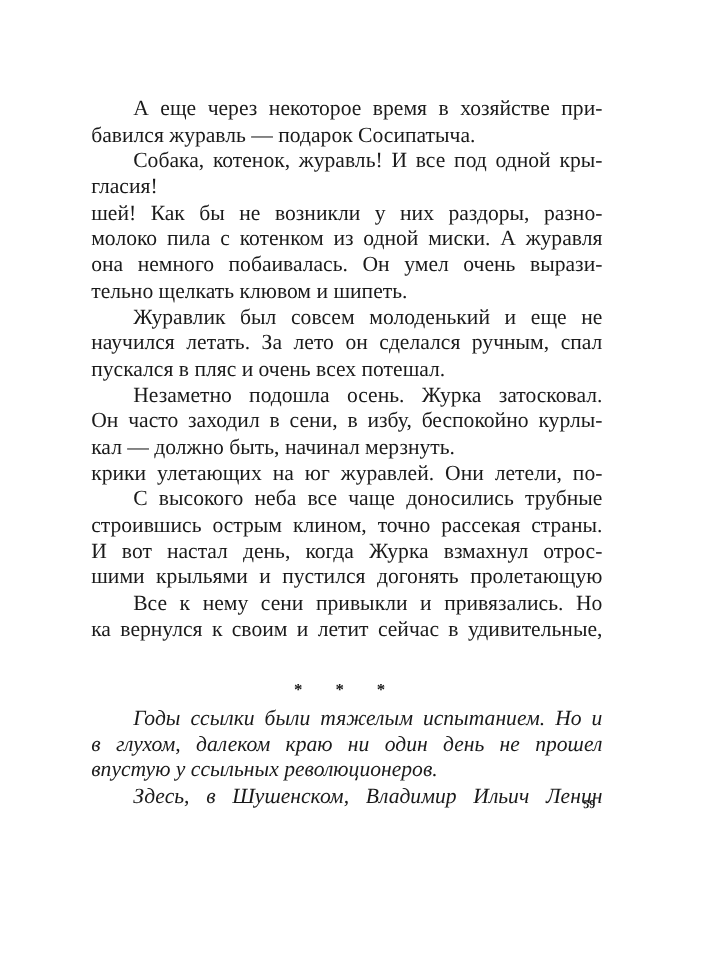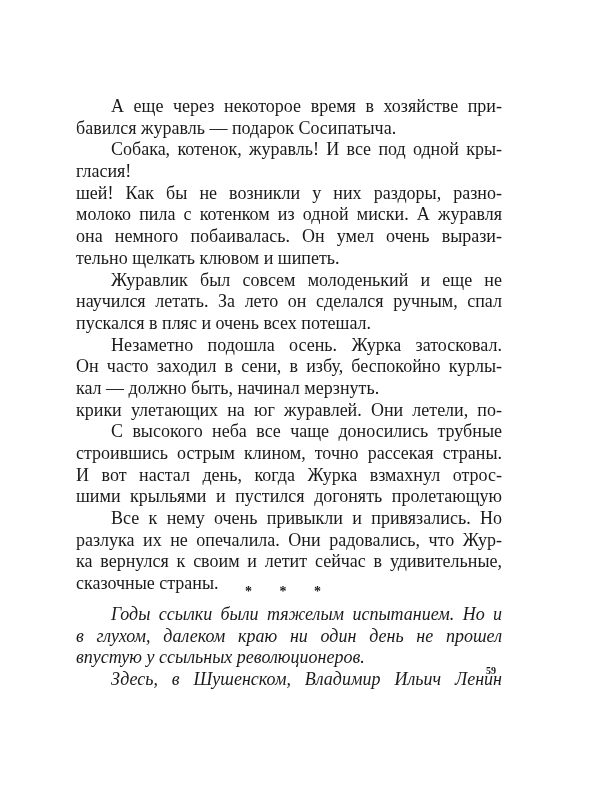--- a/index.html
+++ b/index.html
@@ -1,18 +1,18 @@
 <!DOCTYPE html>
 <html><head>
 <meta charset="utf-8">
 <style>
   html, body { margin: 0; padding: 0; background: #ffffff; }
   body { width: 600px; height: 807px; position: relative; overflow: hidden; }
   .page {
-    position: absolute; left: 76px; top: 96px; width: 426px;
+    position: absolute; left: 76px; top: 80px; width: 426px;
     font-family: "Liberation Serif", "DejaVu Serif", serif;
     font-size: 18px; line-height: 21.7px; color: #1a1a1a;
   }
   .line { display: block; white-space: nowrap; text-align: justify; text-align-last: justify; height: 21.7px; }
   .line.indent { padding-left: 35px; }
   .line.last { text-align-last: left; }
   .stars {
     position: absolute; left: 0; width: 426px; top: 485px;
     text-align: center; font-family: "Liberation Serif", serif; font-size: 14px;
     font-weight: bold; letter-spacing: 12px; color: #1a1a1a;
@@ -53,24 +53,22 @@
       <span class="line last">кал — должно быть, начинал мерзнуть.</span>
     </div>
     <div>
       <span class="line">крики улетающих на юг журавлей. Они летели, по-</span>
       <span class="line indent">С высокого неба все чаще доносились трубные</span>
       <span class="line">строившись острым клином, точно рассекая страны.</span>
       <span class="line">И вот настал день, когда Журка взмахнул отрос-</span>
       <span class="line">шими крыльями и пустился догонять пролетающую</span>
     </div>
     <div>
-      <span class="line indent">Все к нему очень привыкли и привязались. Но</span>
-      <span class="line">разлука их не опечалила. Они радовались, что Жур-</span>
+      <span class="line indent">Все к нему сени привыкли и привязались. Но</span>
       <span class="line">ка вернулся к своим и летит сейчас в удивительные,</span>
-      <span class="line last">сказочные страны.</span>
     </div>
   </div>
 
   <div class="stars">* * *</div>
 
   <div class="section2">
     <div>
       <span class="line indent">Годы ссылки были тяжелым испытанием. Но и</span>
       <span class="line">в глухом, далеком краю ни один день не прошел</span>
       <span class="line last">впустую у ссыльных революционеров.</span>

